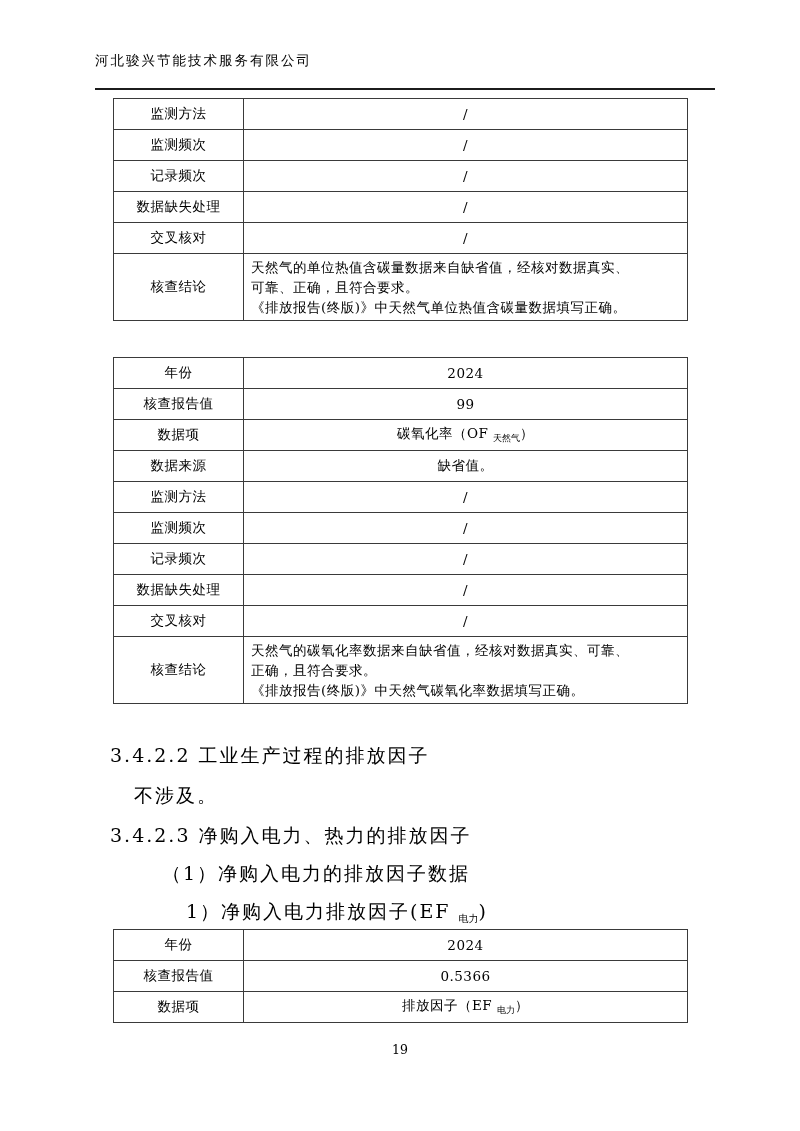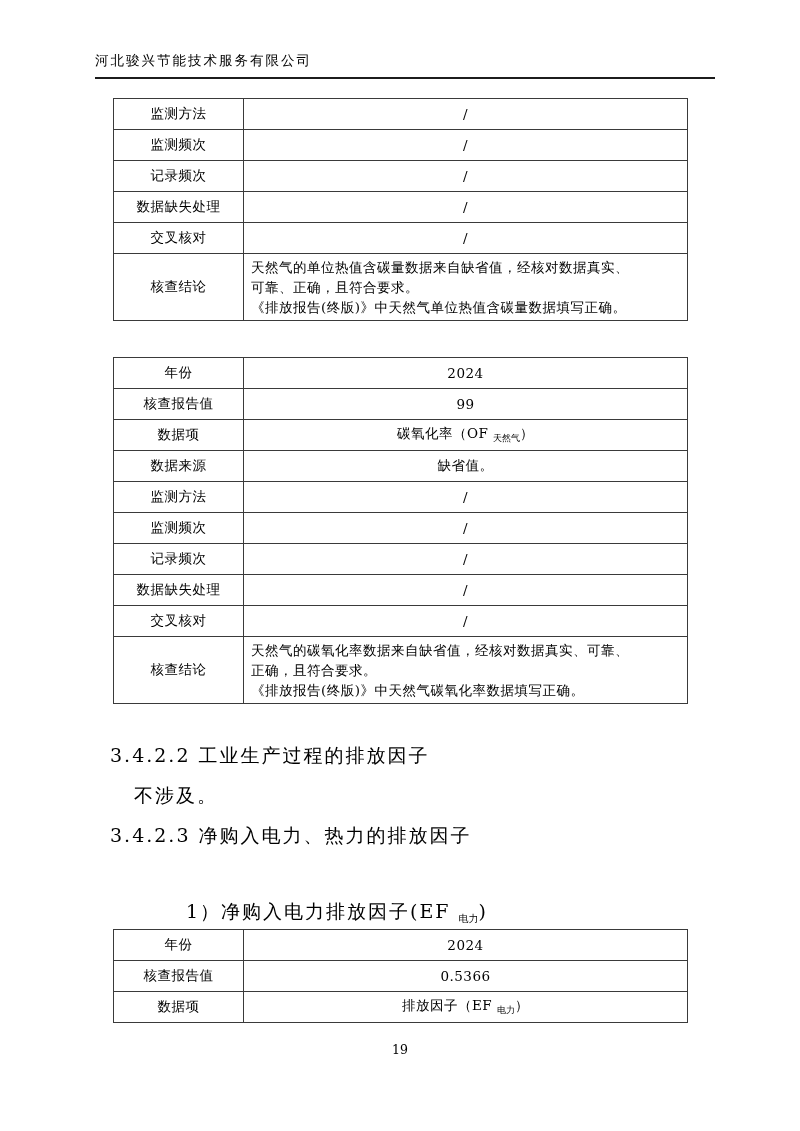--- a/index.html
+++ b/index.html
@@ -13,21 +13,21 @@
     overflow: hidden;
   }
 
   
   .doc-header {
     position: absolute;
     left: 95px;
     top: 50px;
     width: 620px;
     border-bottom: 2px solid #1c1c1c;
-    padding-bottom: 7px;
+    padding-bottom: 18px;
   }
   .doc-header .company {
     font-size: 13.5px;
     letter-spacing: 2px;
   }
 
   
   table.vtable {
     position: absolute;
     left: 113px;
@@ -179,20 +179,21 @@
         <td class="concl">天然气的碳氧化率数据来自缺省值，经核对数据真实、可靠、
 正确，且符合要求。
 《排放报告(终版)》中天然气碳氧化率数据填写正确。</td>
       </tr>
     </tbody>
   </table>
 
   <div class="h-num h-3422">3.4.2.2 工业生产过程的排放因子</div>
   <div class="h-num p-notinv">不涉及。</div>
   <div class="h-num h-3423">3.4.2.3 净购入电力、热力的排放因子</div>
+  <div class="h-num h-p1">（1）净购入电力的排放因子数据</div>
   <div class="h-num h-1"><span>1）净购入电力排放因子(EF </span><span class="sub">电力</span><span>)</span></div>
 
   <table class="vtable t3">
     <colgroup>
         <col class="c-label">
         <col>
       </colgroup>
     <tbody>
       <tr>
         <td>年份</td>

